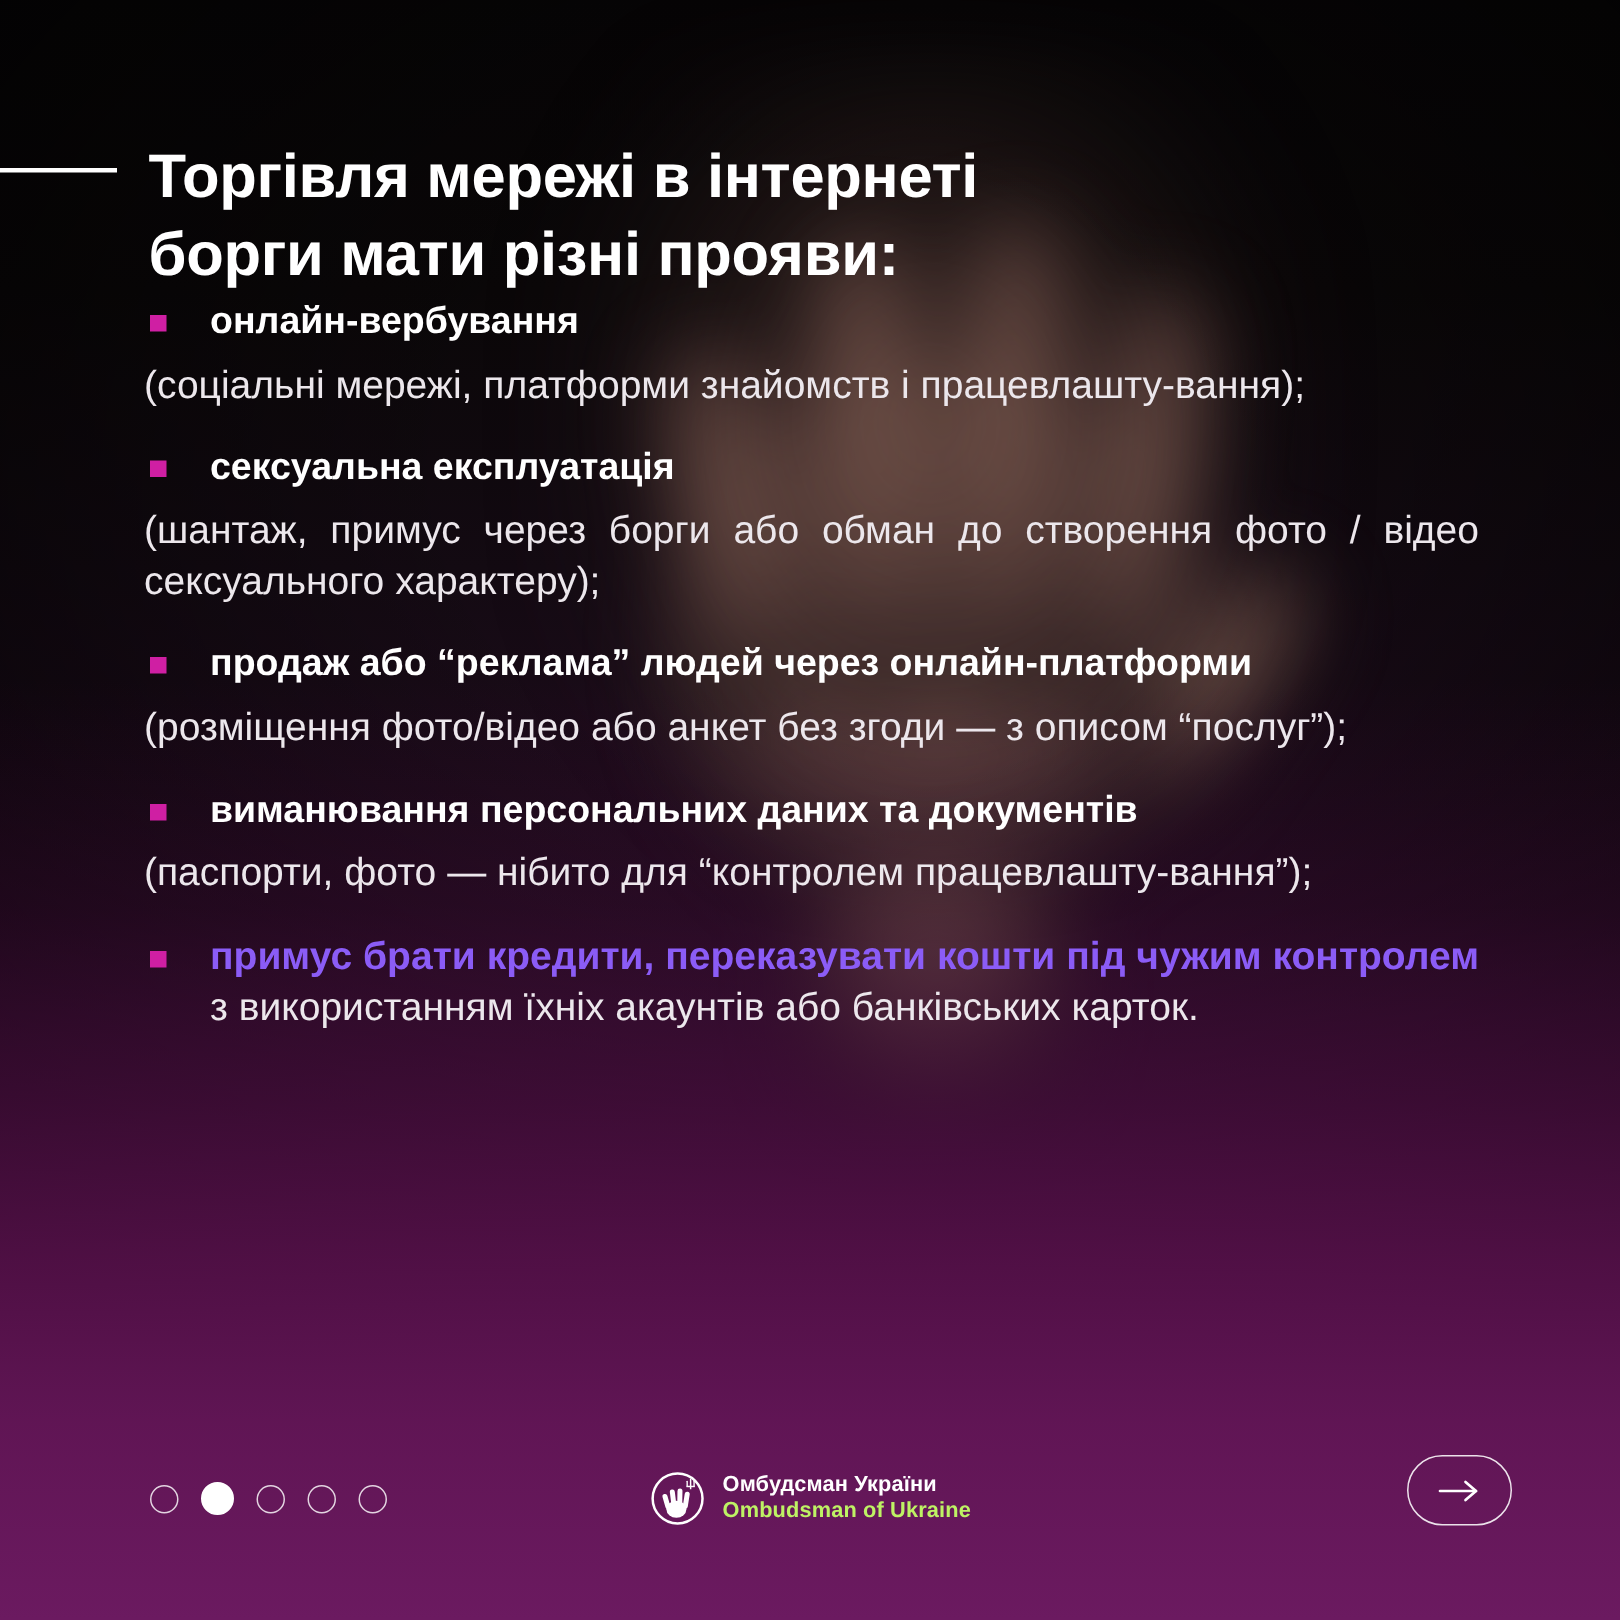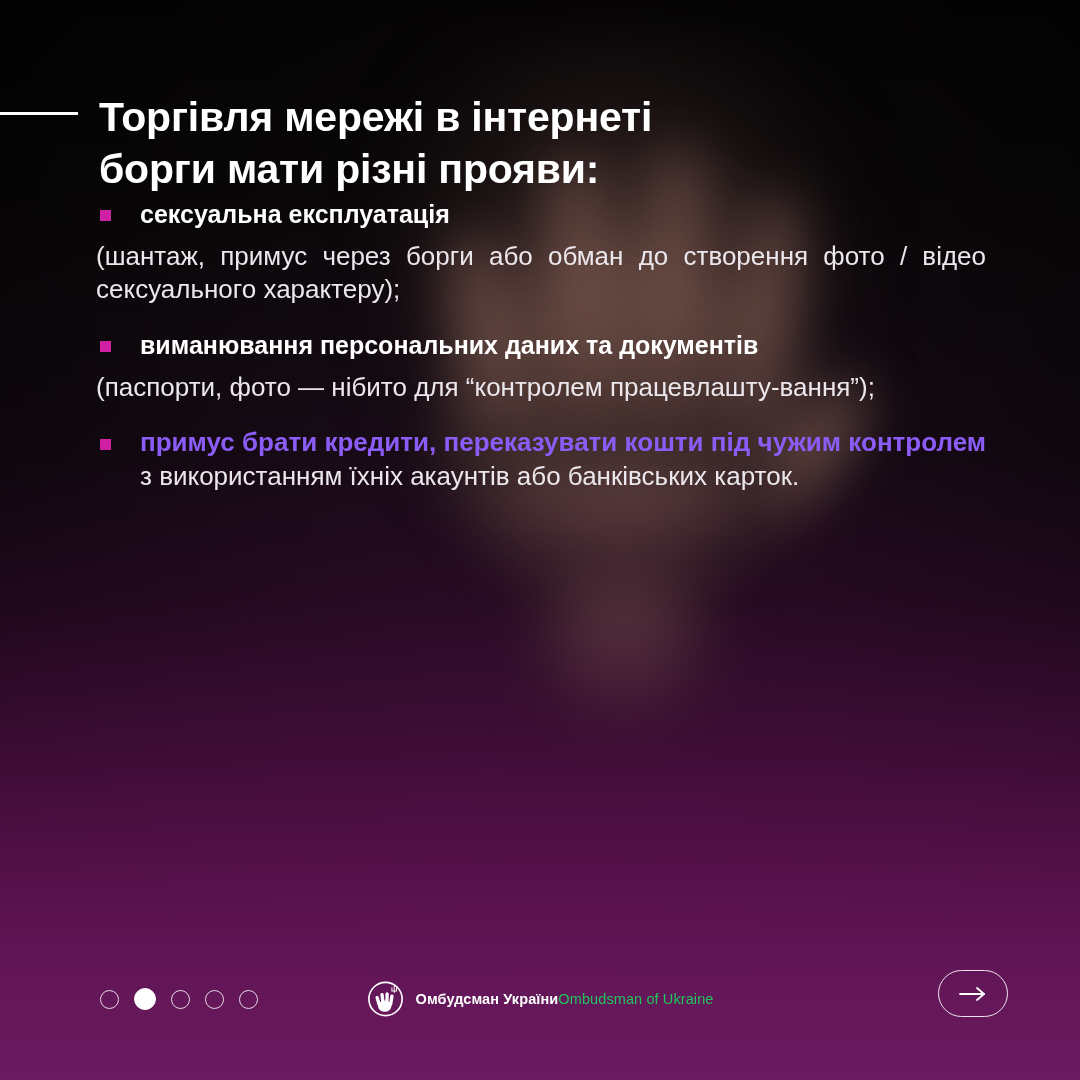--- a/index.html
+++ b/index.html
@@ -223,34 +223,34 @@
     left: 50%;
     transform: translateX(-50%);
     top: 50px;
     display: flex;
     align-items: center;
     gap: 11px;
   }
   .logo-mark { width: 38px; height: 38px; display: block; }
   .logo-text {
     display: flex;
-    flex-direction: row;
+    flex-direction: column;
     justify-content: center;
     line-height: 1.14;
   }
   .logo-line-1 {
     color: #ffffff;
     font-size: 14.5px;
     font-weight: 700;
     letter-spacing: .1px;
   }
   .logo-line-2 {
-    color: #22c55e;
+    color: #bef264;
     font-size: 14.5px;
-    font-weight: 400;
+    font-weight: 700;
     letter-spacing: .1px;
   }
 
   .next-btn {
     position: absolute;
     right: 72px;
     top: 40px;
     width: 70px;
     height: 47px;
     border: 1.8px solid rgba(255,255,255,.88);
@@ -305,26 +305,34 @@
 
     <div class="accent-rule"></div>
 
     <h1 class="headline">
       <span>Торгівля мережі в інтернеті</span><br>
       <span>борги мати різні прояви:</span>
     </h1>
 
     <div class="body-block">
 
+      <div class="item">
+        <p class="item-head">онлайн-вербування</p>
+        <p class="item-note">(соціальні мережі, платформи знайомств і працевлашту-вання);</p>
+      </div>
 
       <div class="item">
         <p class="item-head">сексуальна експлуатація</p>
         <p class="item-note">(шантаж, примус через борги або обман до створення фото / відео сексуального характеру);</p>
       </div>
 
+      <div class="item">
+        <p class="item-head">продаж або “реклама” людей через онлайн-платформи</p>
+        <p class="item-note">(розміщення фото/відео або анкет без згоди — з описом “послуг”);</p>
+      </div>
 
       <div class="item">
         <p class="item-head">виманювання персональних даних та документів</p>
         <p class="item-note">(паспорти, фото — нібито для “контролем працевлашту-вання”);</p>
       </div>
 
       <div class="item">
         <p class="item-merged"><b>примус брати кредити, переказувати кошти під чужим контролем</b><span> з використанням їхніх акаунтів або банківських карток.</span></p>
       </div>
 

